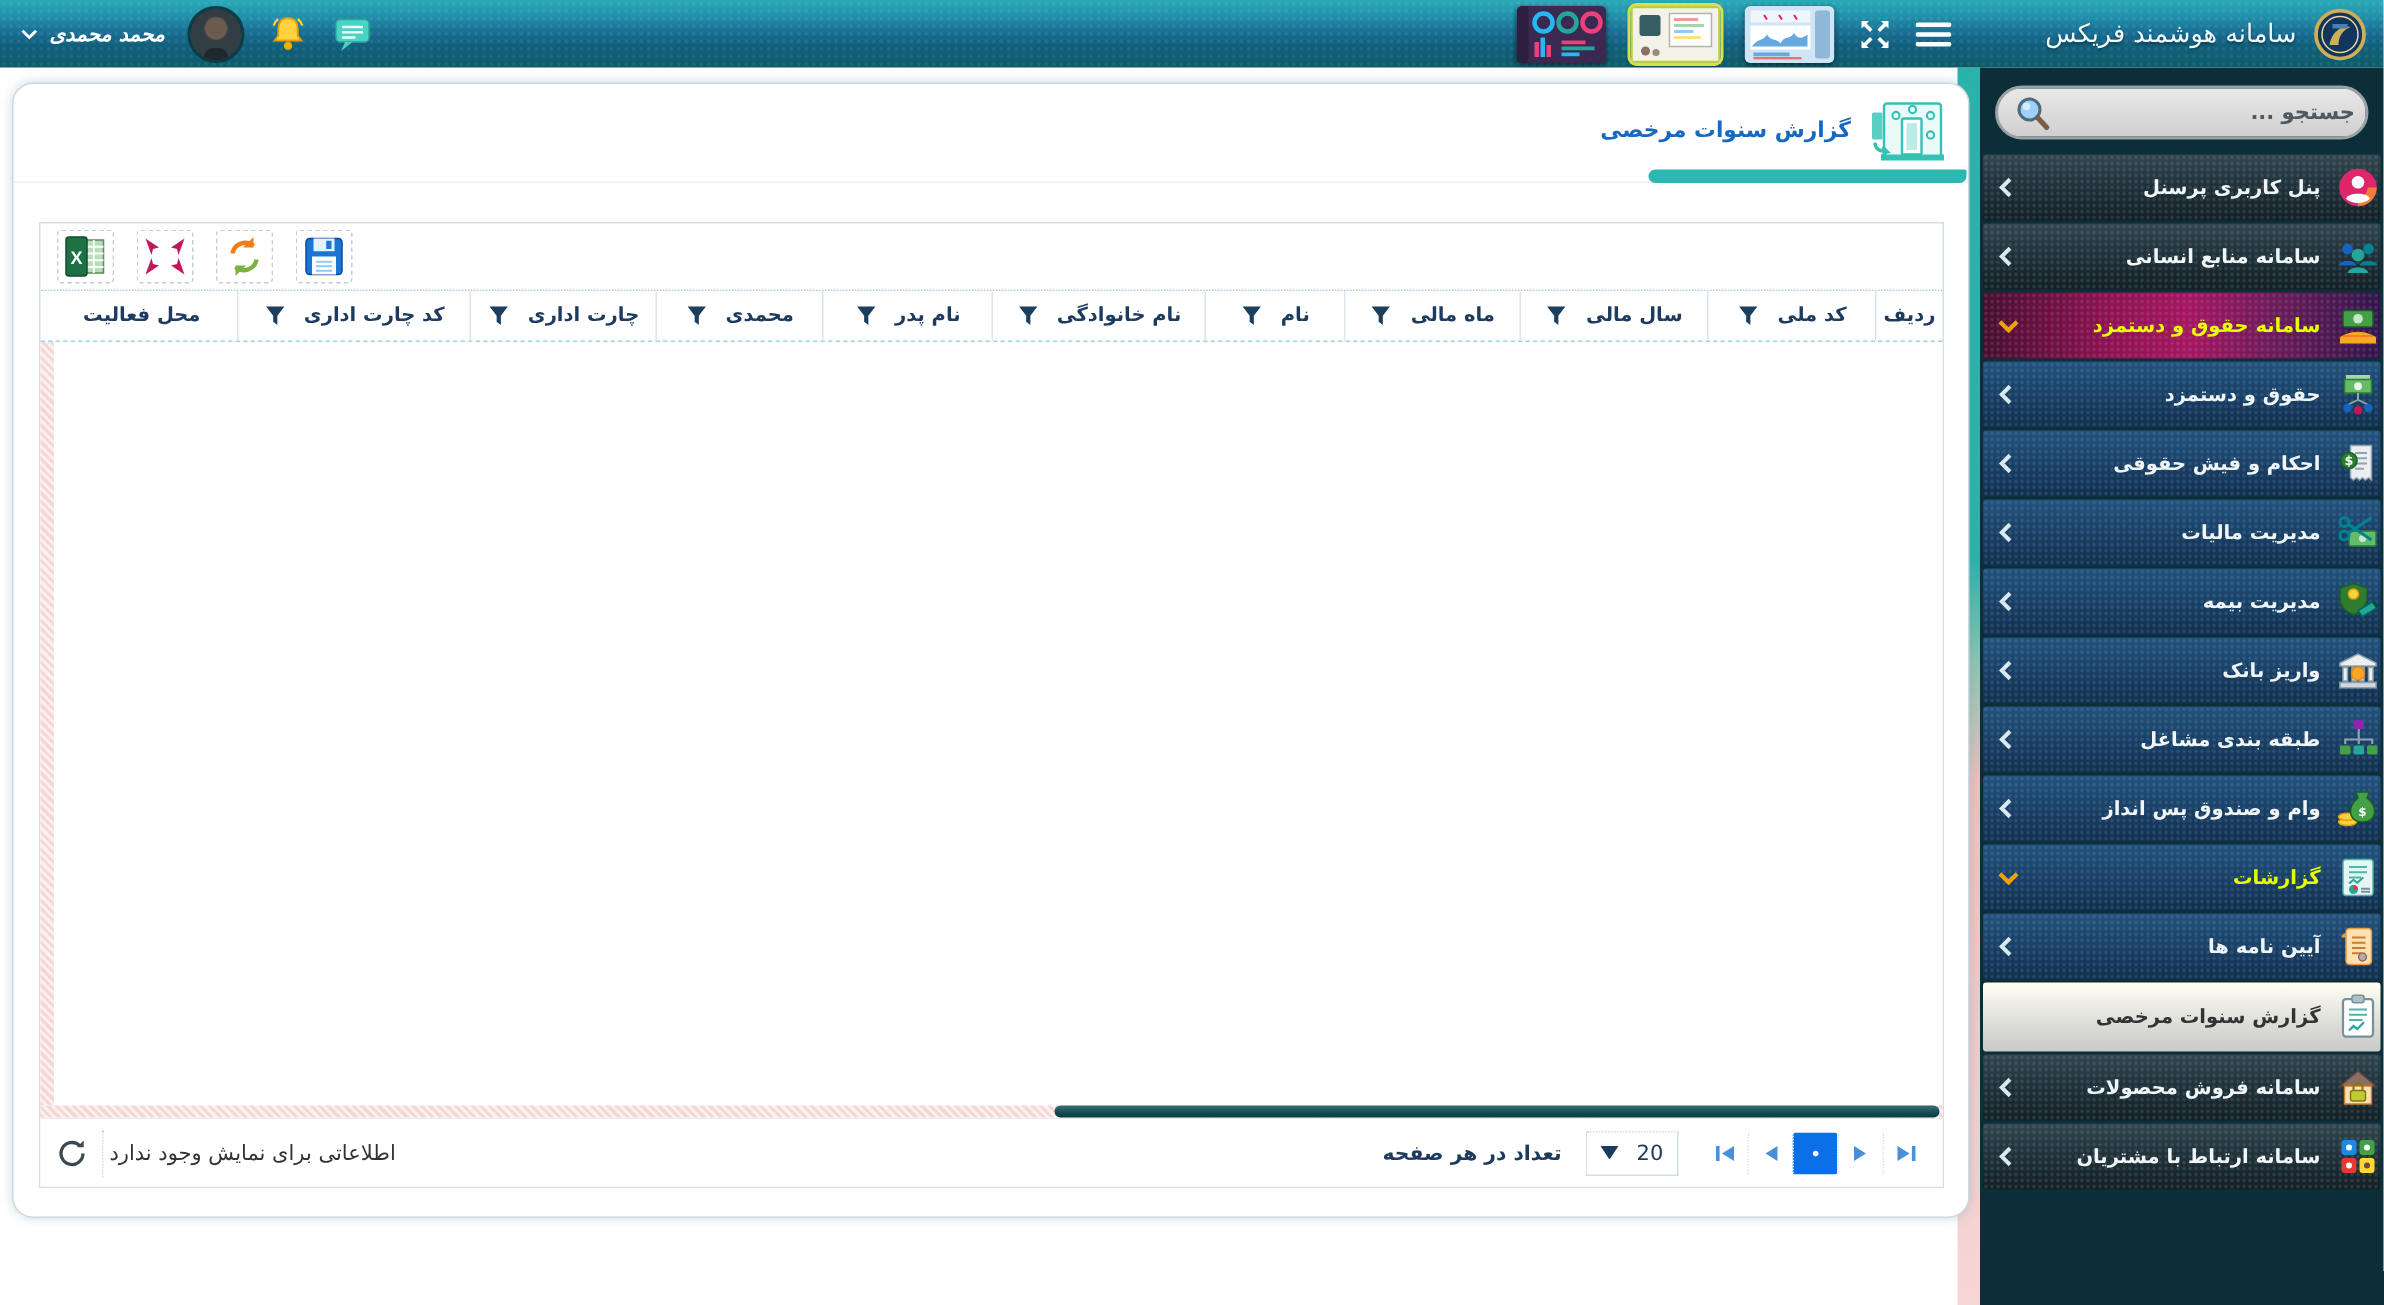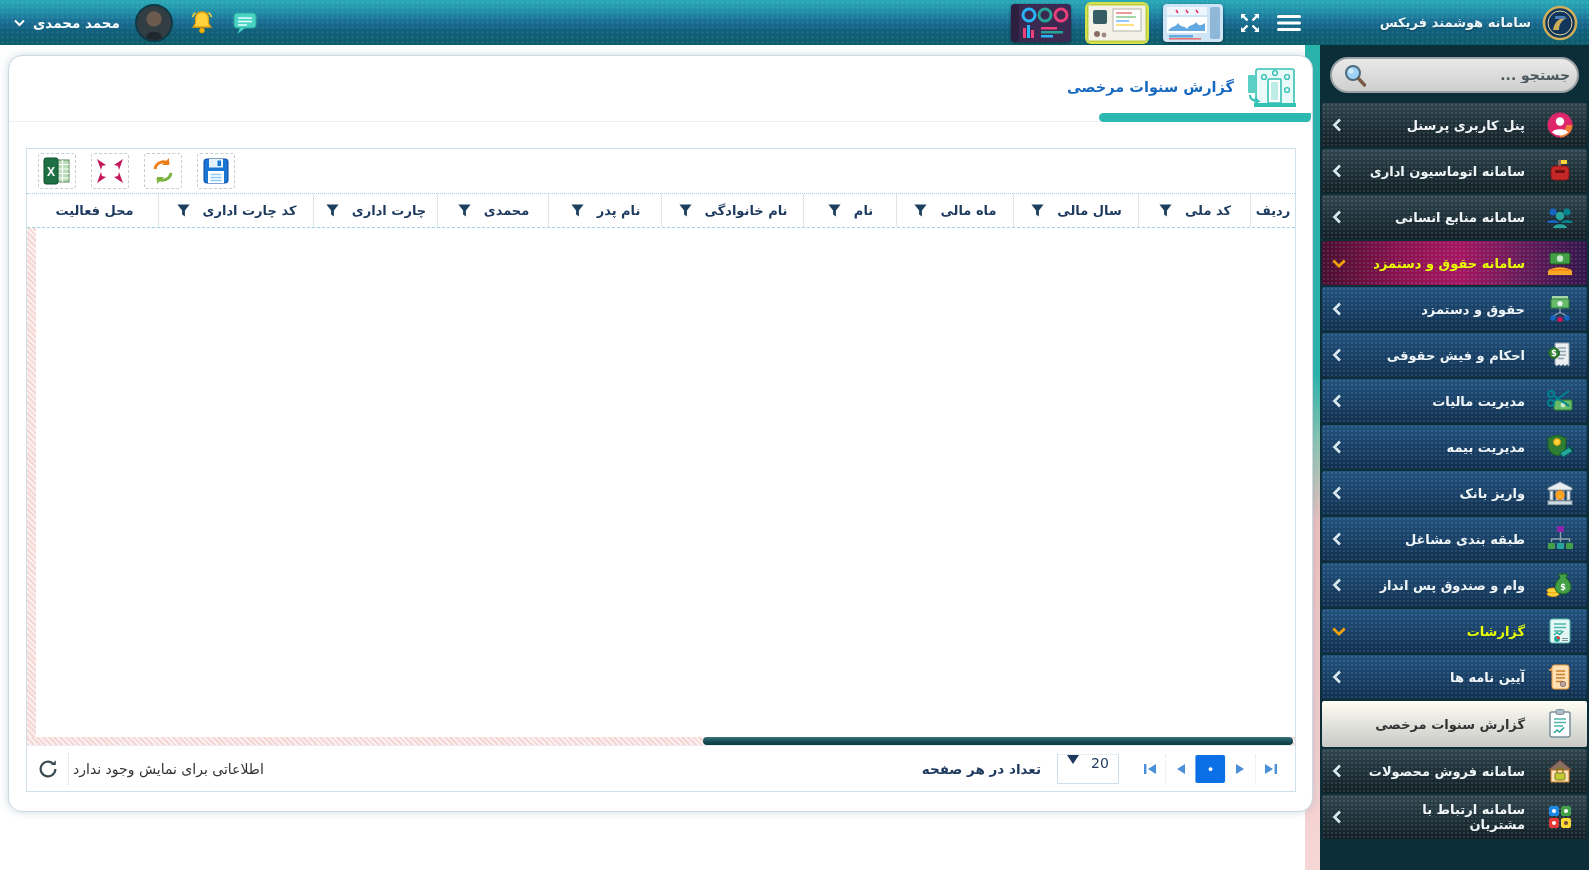--- a/index.html
+++ b/index.html
@@ -6,44 +6,44 @@
   html,body { width:1589px; height:870px; overflow:hidden; background:#fff;
               font-family:"DejaVu Sans", sans-serif; }
 
   
   .topbar { position:absolute; left:0; top:0; width:1589px; height:45px; z-index:5;
     background:linear-gradient(180deg,#2ba9b7 0%,#2193ab 22%,#1a6e94 48%,#11607c 68%,#0d5c6a 100%); }
   .topbar::after { content:""; position:absolute; inset:0;
     background-image:radial-gradient(rgba(255,255,255,.07) 1px, transparent 1.3px);
     background-size:5px 5px; pointer-events:none; }
   .tb-right { position:absolute; right:10px; top:0; height:45px; display:flex; align-items:center; gap:10px; z-index:2; }
-  .app-title { color:#eef9fb; font-weight:bold; font-size:13px; direction:rtl; text-shadow:0 1px 2px rgba(0,0,0,.4); }
+  .app-title { color:#eef9fb; font-weight:normal; font-size:17px; direction:rtl; text-shadow:0 1px 2px rgba(0,0,0,.4); }
   .tb-mid { position:absolute; right:288px; top:0; height:45px; display:flex; align-items:center; gap:16px; z-index:2; }
   .thumb { width:60px; height:38px; border-radius:4px; overflow:hidden; box-shadow:0 1px 3px rgba(0,0,0,.5); }
   .tb-left { position:absolute; left:14px; top:0; height:45px; display:flex; align-items:center; gap:15px; z-index:2; }
-  .user-group { display:flex; align-items:center; gap:8px; cursor:pointer; }
+  .user-group { display:flex; align-items:center; gap:8px; cursor:pointer;font-style:italic; }
   .user-name { color:#ffffff; font-weight:bold; font-size:13.5px; direction:rtl; }
   .avatar { width:38px; height:38px; border-radius:50%; border:2px solid #0d3b46; overflow:hidden;
             background:radial-gradient(circle at 50% 38%, #6b5a4e 0 26%, #323d44 30% 100%); position:relative; }
   .avatar::after{ content:""; position:absolute; left:9px; bottom:-4px; width:16px; height:12px;
             background:#20282d; border-radius:6px 6px 0 0; }
 
   
   .edge-strip { position:absolute; top:45px; right:266px; width:18px; bottom:0; z-index:1;
     background:linear-gradient(180deg,#28b4ab 0%,#28b4ab 40%,#8cc5b2 48%,#f0bfc0 58%,#f7d6d6 100%); }
 
   
   .sidebar { position:absolute; top:45px; right:0; width:269px; bottom:0; background:#0b2e39; z-index:4; overflow:hidden; }
   .search-wrap { margin:12px 10px 10px 10px; height:36px; background:linear-gradient(180deg,#e9e9e9,#cfcfcf);
     border:2px solid #9aa0a3; border-radius:18px; display:flex; align-items:center; padding:0 10px; gap:6px; }
   .search-input { flex:1; border:none; outline:none; background:transparent; direction:rtl; text-align:right;
     font-family:"DejaVu Sans",sans-serif; font-size:14px; font-weight:bold; color:#333; }
   .search-input::placeholder { color:#4d5a60; }
   .menu { display:flex; flex-direction:column; gap:2px; padding:0 2px; }
-  .menu-item { height:44px; display:flex; align-items:center; padding:0 12px 0 10px; gap:20px; cursor:pointer;
+  .menu-item { height:44px; display:flex; align-items:center; padding:0 0 0 10px; gap:10px; cursor:pointer;
     position:relative; border-radius:2px; }
   .menu-item::after { content:""; position:absolute; inset:0;
     background-image:radial-gradient(rgba(140,200,220,.16) 1px, transparent 1.2px); background-size:4px 4px; }
   .lvl-top { background:linear-gradient(180deg,#33454d 0%,#22323a 45%,#141f24 100%); }
   .lvl-sub { background:linear-gradient(180deg,#23527e 0%,#1a4066 50%,#122f4e 100%); }
   .st-expanded-active { background:linear-gradient(90deg,#4a0d2e 0%,#8e1150 30%,#a81560 52%,#6a1a58 75%,#34144b 100%); }
   .st-expanded-active .mlabel { color:#e8ff00; }
   .st-expanded .mlabel { color:#eaff00; }
   .lvl-leaf { background:linear-gradient(180deg,#fffff4 0%,#ececе6 35%,#c8c8c6 100%);
     background:linear-gradient(180deg,#fffff4 0%,#ebebe4 35%,#c8c8c6 100%); height:46px; }
@@ -84,21 +84,21 @@
 
   .gfooter { height:46px; border-top:1px solid #e9edf0; display:flex; align-items:center;
     justify-content:space-between; padding:0 10px 0 8px; background:#fff; }
   .fleft { display:flex; align-items:center; gap:4px; }
   .refresh-btn { width:34px; height:32px; display:flex; align-items:center; justify-content:center;
     border-right:1px dotted #d4dde3; padding-right:8px; cursor:pointer; background:#fff; border-top:none; border-left:none; border-bottom:none; }
   .empty-msg { direction:rtl; font-weight:normal; font-size:14px; color:#333; padding-right:10px; }
   .fright { display:flex; align-items:center; gap:16px; }
   .pp-label { direction:rtl; font-weight:bold; font-size:13.5px; color:#1e3a5f; }
   .pp-select { width:62px; height:30px; border:1px solid #cfe0ec; border-top-style:dotted; background:#fff;
-    display:flex; justify-content:center; gap:12px; cursor:pointer; }
+    display:flex; align-items:center; justify-content:center; gap:12px; cursor:pointer; }
   .pp-value { color:#1e3a5f; font-size:14px; }
   .pager { display:flex; align-items:center; }
   .pbtn { width:30px; height:28px; display:flex; align-items:center; justify-content:center;
     border-left:1px dotted #d9e4ed; cursor:pointer; background:#fff; border-top:none; border-right:none; border-bottom:none; }
   .pbtn:first-child { border-left:none; }
   .pbtn.active { background:#0b6fe8; border-radius:2px; color:#fff; font-size:13px; font-weight:bold; }
 </style>
 </head>
 <body>
 
@@ -229,36 +229,20 @@
             <path d="M6 21.5c1.2-4.5 14.8-4.5 16 0a12.5 12.5 0 0 1-16 0z" fill="#fff"></path>
           </svg>
         </span>
       </div>
       <div class="menu-item lvl-top st-collapsed">
         <span class="chev">
           <svg width="10" height="14" viewBox="0 0 10 14">
             <path d="M8 1.5L2.5 7 8 12.5" stroke="#dcebf0" stroke-width="2.6" fill="none"></path>
           </svg>
         </span>
-        <span class="mlabel">سامانه اتوماسیون اداری</span>
-        <span class="icn mic">
-          <svg width="28" height="28" viewBox="0 0 28 28">
-            <rect x="12" y="3" width="3" height="9" fill="#8d6e63"></rect>
-            <rect x="15" y="3" width="6" height="4" fill="#ffd23e"></rect>
-            <rect x="5" y="9" width="18" height="14" rx="4" fill="#c62828" stroke="#8e1616"></rect>
-            <rect x="9" y="13" width="10" height="3" rx="1" fill="#701010"></rect>
-          </svg>
-        </span>
-      </div>
-      <div class="menu-item lvl-top st-collapsed">
-        <span class="chev">
-          <svg width="10" height="14" viewBox="0 0 10 14">
-            <path d="M8 1.5L2.5 7 8 12.5" stroke="#dcebf0" stroke-width="2.6" fill="none"></path>
-          </svg>
-        </span>
         <span class="mlabel">سامانه منابع انسانی</span>
         <span class="icn mic">
           <svg width="30" height="28" viewBox="0 0 30 28">
             <circle cx="8" cy="9" r="3.6" fill="#1565c0"></circle>
             <circle cx="22" cy="9" r="3.6" fill="#00838f"></circle>
             <path d="M2 20c.8-4 11.2-4 12 0z" fill="#1565c0"></path>
             <path d="M16 20c.8-4 11.2-4 12 0z" fill="#00838f"></path>
             <circle cx="15" cy="13" r="4.2" fill="#26a69a"></circle>
             <path d="M8 25c1-5 13-5 14 0z" fill="#26a69a"></path>
           </svg>

